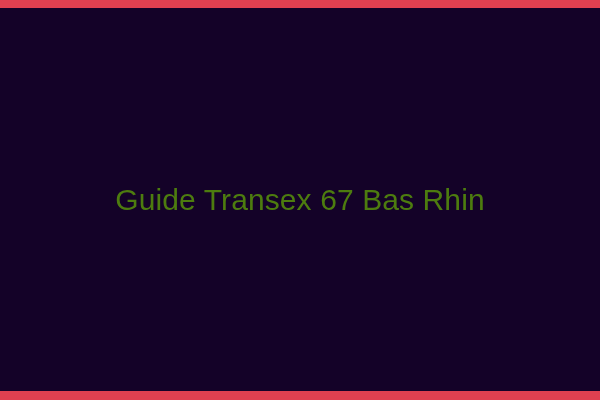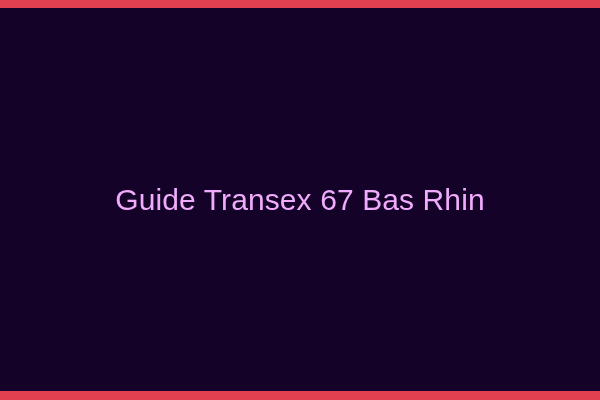--- a/index.html
+++ b/index.html
@@ -48,21 +48,21 @@
   }
 
   .headline {
     margin: 0;
     padding: 0;
     font-family: "Liberation Sans", sans-serif;
     font-size: 30px;
     font-weight: 400;
     line-height: 1.1;
     letter-spacing: 0.1px;
-    color: #f0abfc;
+    color: #4d7c0f;
     text-align: center;
     white-space: nowrap;
     user-select: none;
   }
 </style>
 </head>
 <body>
 
 <div id="viewport">
 

